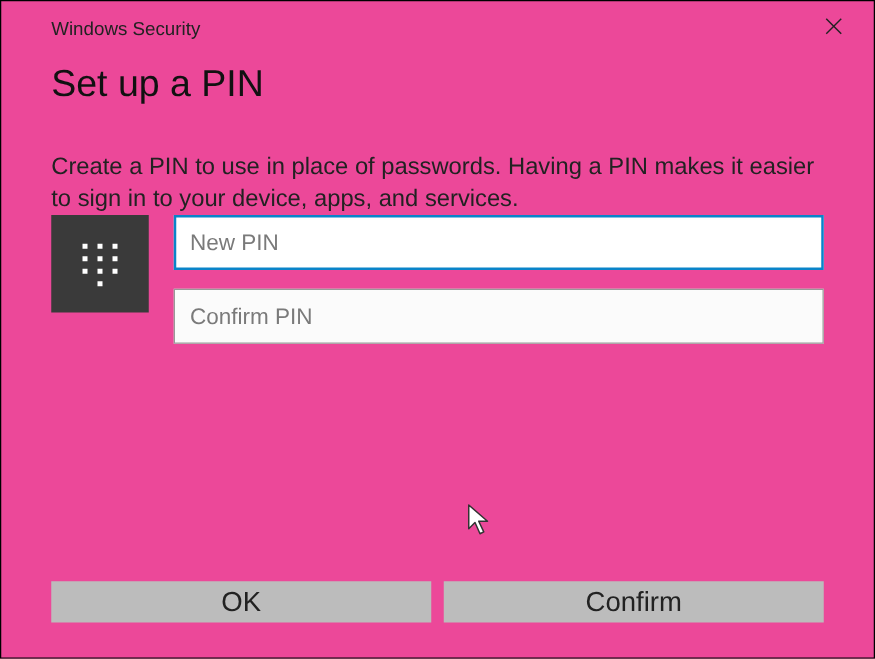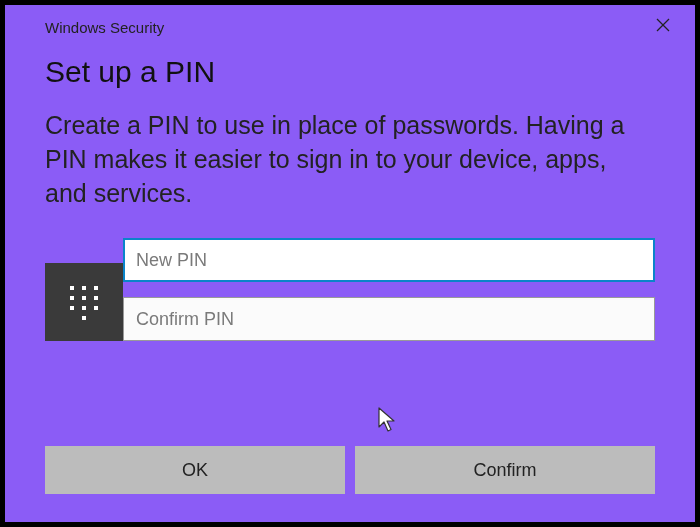--- a/index.html
+++ b/index.html
@@ -6,22 +6,22 @@
     body {
       font-family: "Segoe UI", Tahoma, sans-serif;
       background: #fff;
       width: 700px;
       height: 527px;
       overflow: hidden;
     }
     .window {
       width: 700px;
       height: 527px;
-      border: 5px solid #000000;
-      background: #8b5cf6;
+      border: 1px solid #000000;
+      background: #ec4899;
       position: relative;
     }
     .titlebar {
       display: flex;
       justify-content: space-between;
       align-items: center;
       padding: 9px 18px 0 40px;
       height: 36px;
     }
     .titlebar-title {
@@ -39,32 +39,31 @@
       margin-right: -6px;
     }
     .close-btn svg { width: 14px; height: 14px; }
     .content {
       padding: 14px 40px 0 40px;
     }
     .heading {
       font-size: 30px;
       font-weight: 400;
       color: #111;
-      margin-bottom: 20px;
+      margin-bottom: 36px;
     }
     .description {
-      font-size: 25px;
+      font-size: 19px;
       font-weight: 400;
       color: #222;
       line-height: 1.35;
-      margin-bottom: 28px;
     }
     .form-row {
       display: flex;
-      align-items: flex-end;
+      gap: 20px;
     }
     .pin-icon-box {
       width: 78px;
       height: 78px;
       background: #3a3a3a;
       flex-shrink: 0;
       display: flex;
       align-items: center;
       justify-content: center;
     }
@@ -113,24 +112,24 @@
     .button-row {
       position: absolute;
       left: 40px;
       right: 40px;
       bottom: 28px;
       display: flex;
       gap: 10px;
     }
     .dlg-btn {
       flex: 1;
-      height: 48px;
+      height: 33px;
       background: #bcbcbc;
       border: none;
-      font-size: 18px;
+      font-size: 22px;
       font-family: inherit;
       color: #222;
       cursor: pointer;
     }
     .cursor {
       position: absolute;
       left: 373px;
       top: 402px;
       pointer-events: none;
     }

